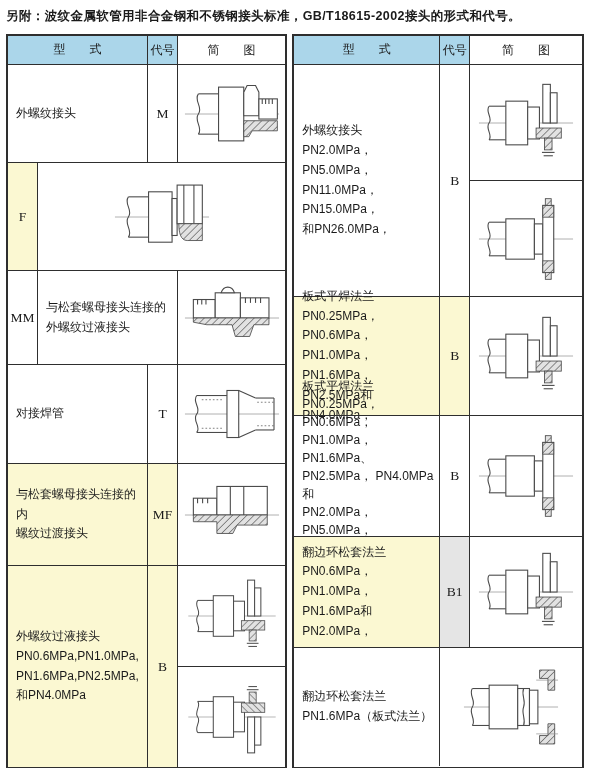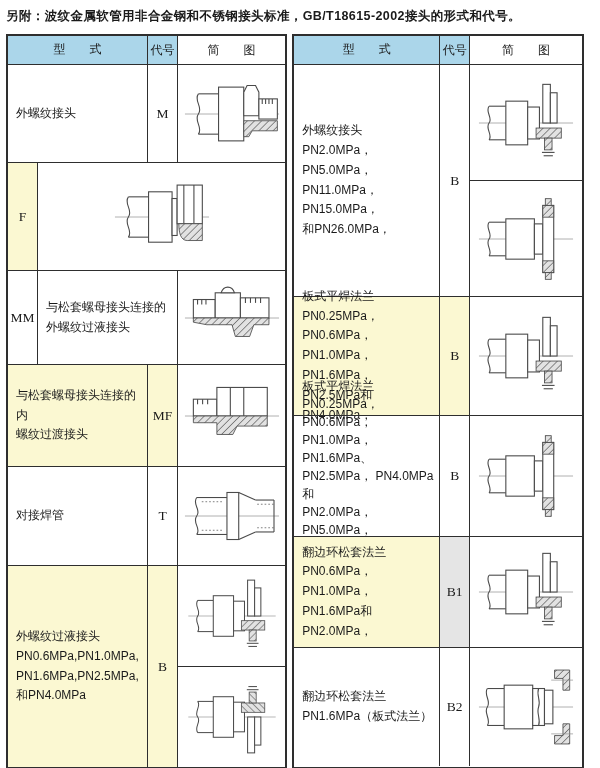--- a/index.html
+++ b/index.html
@@ -218,40 +218,40 @@
 外螺纹过液接头</div>
         <div class="cell c-diag">
           <div class="sub">
               <svg class="fit">
                 <use href="#fit-mm"></use>
               </svg>
             </div>
         </div>
       </div>
 
+      <div class="row" style="height:98px">
+        <div class="cell c-type">对接焊管</div>
+        <div class="cell c-code">T</div>
+        <div class="cell c-diag">
+          <div class="sub">
+              <svg class="fit">
+                <use href="#fit-t"></use>
+              </svg>
+            </div>
+        </div>
+      </div>
+
       <div class="row" style="height:101px">
         <div class="cell c-type" style="background:#FBF8D2">与松套螺母接头连接的内
 螺纹过渡接头</div>
         <div class="cell c-code" style="background:#FBF8D2">MF</div>
         <div class="cell c-diag">
           <div class="sub">
               <svg class="fit">
                 <use href="#fit-mf"></use>
-              </svg>
-            </div>
-        </div>
-      </div>
-
-      <div class="row" style="height:98px">
-        <div class="cell c-type">对接焊管</div>
-        <div class="cell c-code">T</div>
-        <div class="cell c-diag">
-          <div class="sub">
-              <svg class="fit">
-                <use href="#fit-t"></use>
               </svg>
             </div>
         </div>
       </div>
 
       <div class="row" style="height:201px">
         <div class="cell c-type" style="background:#FBF8D2">外螺纹过液接头
 PN0.6MPa,PN1.0MPa,
 PN1.6MPa,PN2.5MPa,
 和PN4.0MPa</div>
@@ -340,21 +340,20 @@
               <svg class="fit">
                 <use href="#fit-flange"></use>
               </svg>
             </div>
         </div>
       </div>
 
       <div class="row" style="height:118px">
         <div class="cell c-type">翻边环松套法兰
 PN1.6MPa（板式法兰）</div>
-        <div class="cell c-code">B2</div>
         <div class="cell c-diag">
           <div class="sub">
               <svg class="fit">
                 <use href="#fit-b2"></use>
               </svg>
             </div>
         </div>
       </div>
     </div>
 

